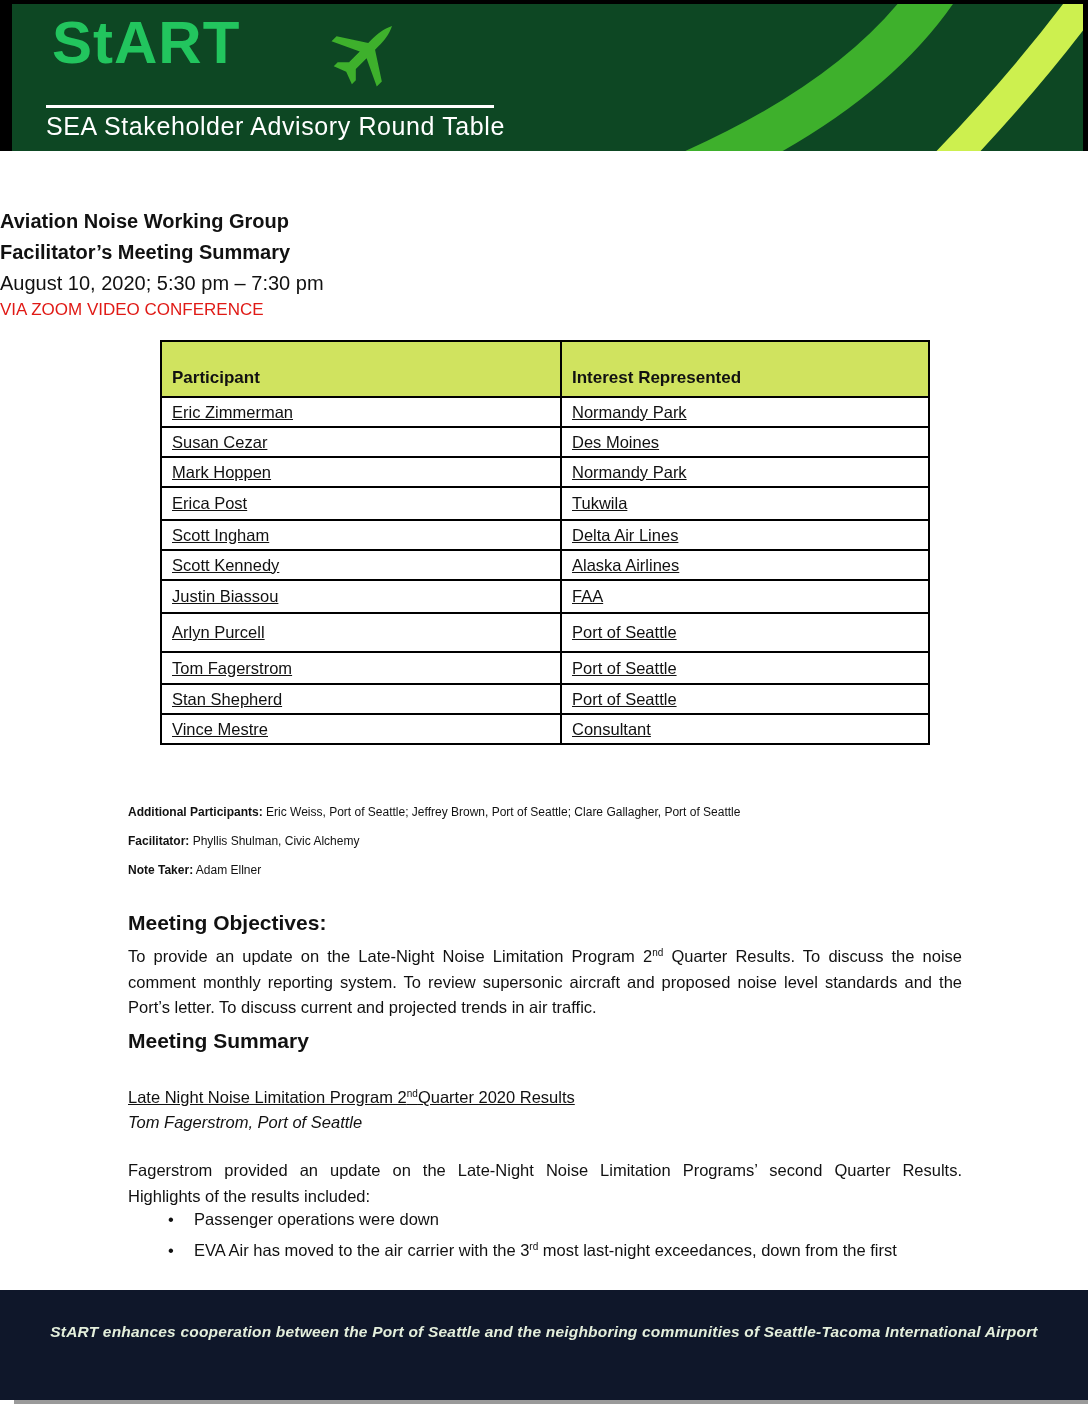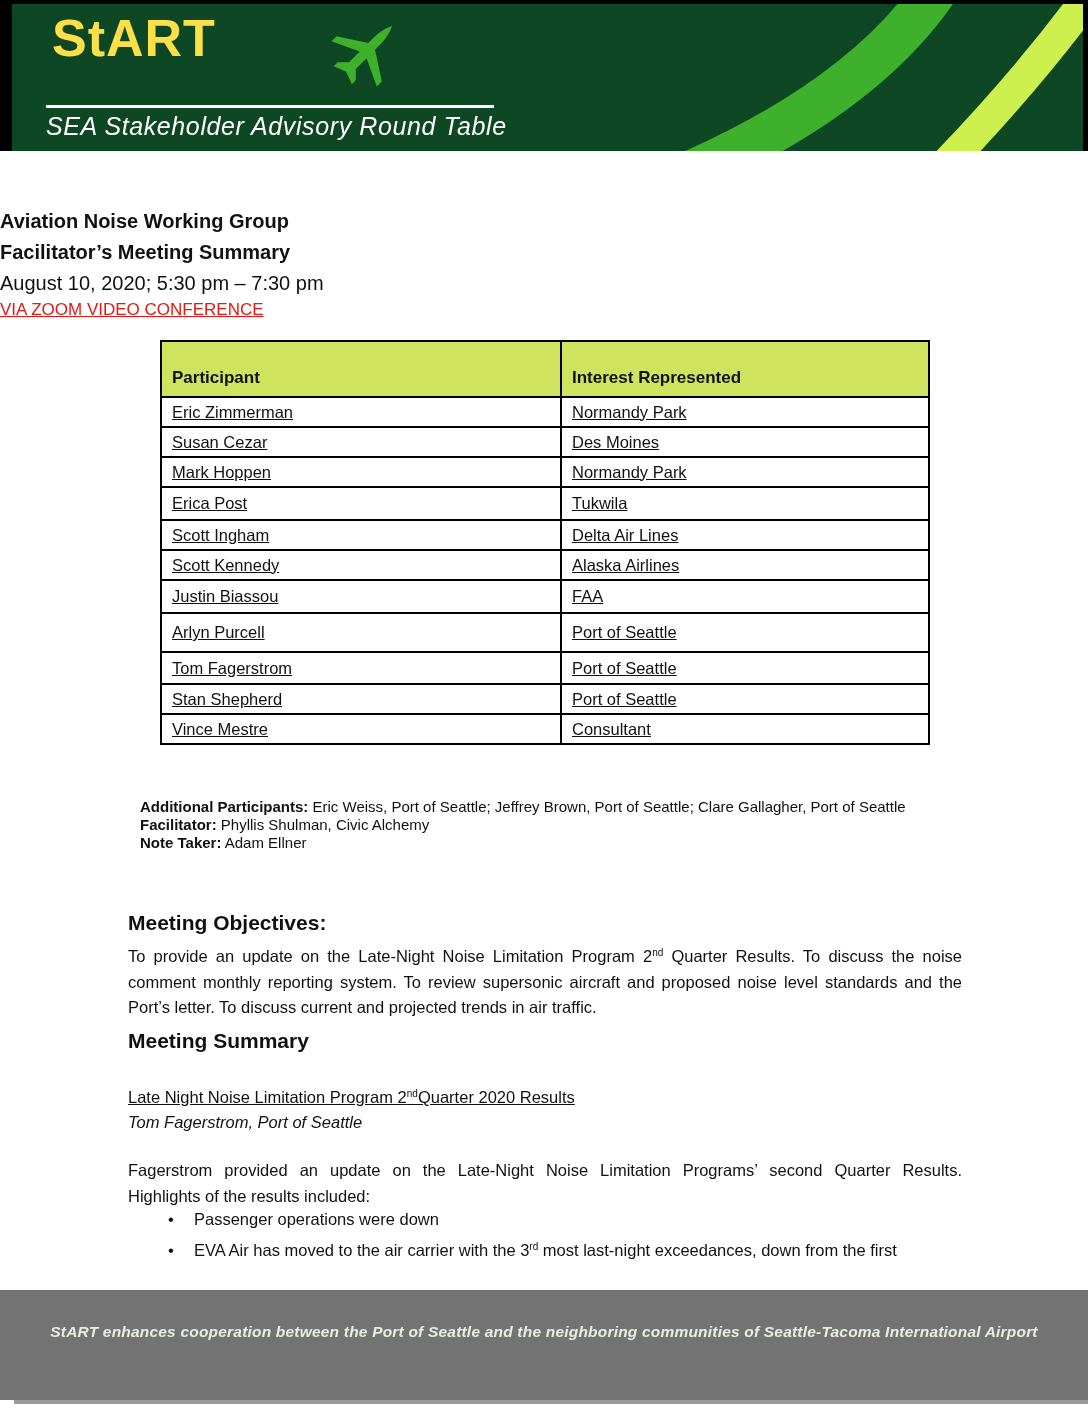--- a/index.html
+++ b/index.html
@@ -9,53 +9,53 @@
     font-family:"Liberation Sans", sans-serif; color:#111;
     overflow:hidden;
   }
 
   
   .header { position:absolute; left:0; top:0; width:1088px; height:151px; background:#000; }
   .header-green { position:absolute; left:12px; top:4px; right:5px; bottom:0; background:#0d4723; overflow:hidden; }
   .curves { position:absolute; left:0; top:0; width:100%; height:100%; }
   .logo-title {
     position:absolute; left:40px; top:6px;
-    font-size:52px; font-weight:bold; color:#fde047; letter-spacing:1px; line-height:1.1;
+    font-size:60px; font-weight:bold; color:#22c55e; letter-spacing:1px; line-height:1.1;
   }
   .plane-wrap { position:absolute; left:314px; top:8px; width:80px; height:80px; transform:rotate(45deg); }
   .logo-underline { position:absolute; left:34px; top:101px; width:448px; height:3px; background:#ffffff; }
   .logo-subtitle {
     position:absolute; left:34px; top:108px;
-    font-size:25px; color:#ffffff; letter-spacing:0.6px; white-space:nowrap;font-style:italic;
+    font-size:25px; color:#ffffff; letter-spacing:0.6px; white-space:nowrap;
   }
 
   
   .title-block { position:absolute; left:0; top:206px; width:1088px; text-align:left; }
   .title-bold { font-size:20px; font-weight:bold; line-height:31px; }
   .title-date { font-size:20px; line-height:30px; }
-  .title-red  { font-size:17px; line-height:24px; color:#e01a16;text-decoration:underline; }
+  .title-red  { font-size:17px; line-height:24px; color:#e01a16; }
 
   
   .participants { position:absolute; left:160px; top:340px; border-collapse:collapse; table-layout:fixed; }
   .participants th, .participants td {
     border:2px solid #000; padding-left:10px; font-size:16.5px; text-align:left;
   }
   .participants th {
     width:400px; height:56px; background:#d0e35f; vertical-align:bottom; padding-bottom:8px;
     font-size:17px;
   }
   .participants th:last-child, .participants td:last-child { width:368px; }
   .participants tbody tr { height:30px;text-decoration:underline; }
   .participants tbody tr:nth-child(4) { height:33px; }
   .participants tbody tr:nth-child(7) { height:33px; }
   .participants tbody tr:nth-child(8) { height:39px; }
   .participants tbody tr:nth-child(9) { height:32px; }
 
   
-  .additional { position:absolute; left:140px; top:798px; width:834px; font-size:15px; line-height:18px; }
+  .additional { position:absolute; left:128px; top:798px; width:834px; font-size:12px; line-height:29px; }
   b.inline-label { font-weight:bold; }
 
   .obj-heading { position:absolute; left:128px; top:911px; font-size:21px; font-weight:bold; }
   .obj-body {
     position:absolute; left:128px; top:944px; width:834px;
     font-size:16.5px; line-height:25.7px; text-align:justify;
   }
   sup { font-size:10px; line-height:0; vertical-align:super; }
 
   .sum-heading { position:absolute; left:128px; top:1029px; font-size:21px; font-weight:bold; }
@@ -69,21 +69,21 @@
   .para .jline { display:block; text-align:justify; text-align-last:justify; }
 
   .bullets { position:absolute; left:128px; top:1206px; width:846px; list-style:none; }
   .bullets li {
     position:relative; margin:0 0 5px 40px; padding-left:26px;
     font-size:16.5px; line-height:26px;
   }
   .bullets li::before { content:"\2022"; position:absolute; left:0; top:0; }
 
   
-  .footer { position:absolute; left:0; top:1290px; width:1088px; height:110px; background:#737373; }
+  .footer { position:absolute; left:0; top:1290px; width:1088px; height:110px; background:#0f172a; }
   .footer-text {
     position:absolute; left:0; top:33px; width:100%; text-align:center;
     font-size:15.5px; font-style:italic; font-weight:bold; color:#e4efdc; letter-spacing:0.2px;
   }
   .footer-strip { position:absolute; left:14px; top:110px; width:1074px; height:4px; background:#9a9a9a; }
 </style>
 </head>
 <body>
 
 <div class="header">

